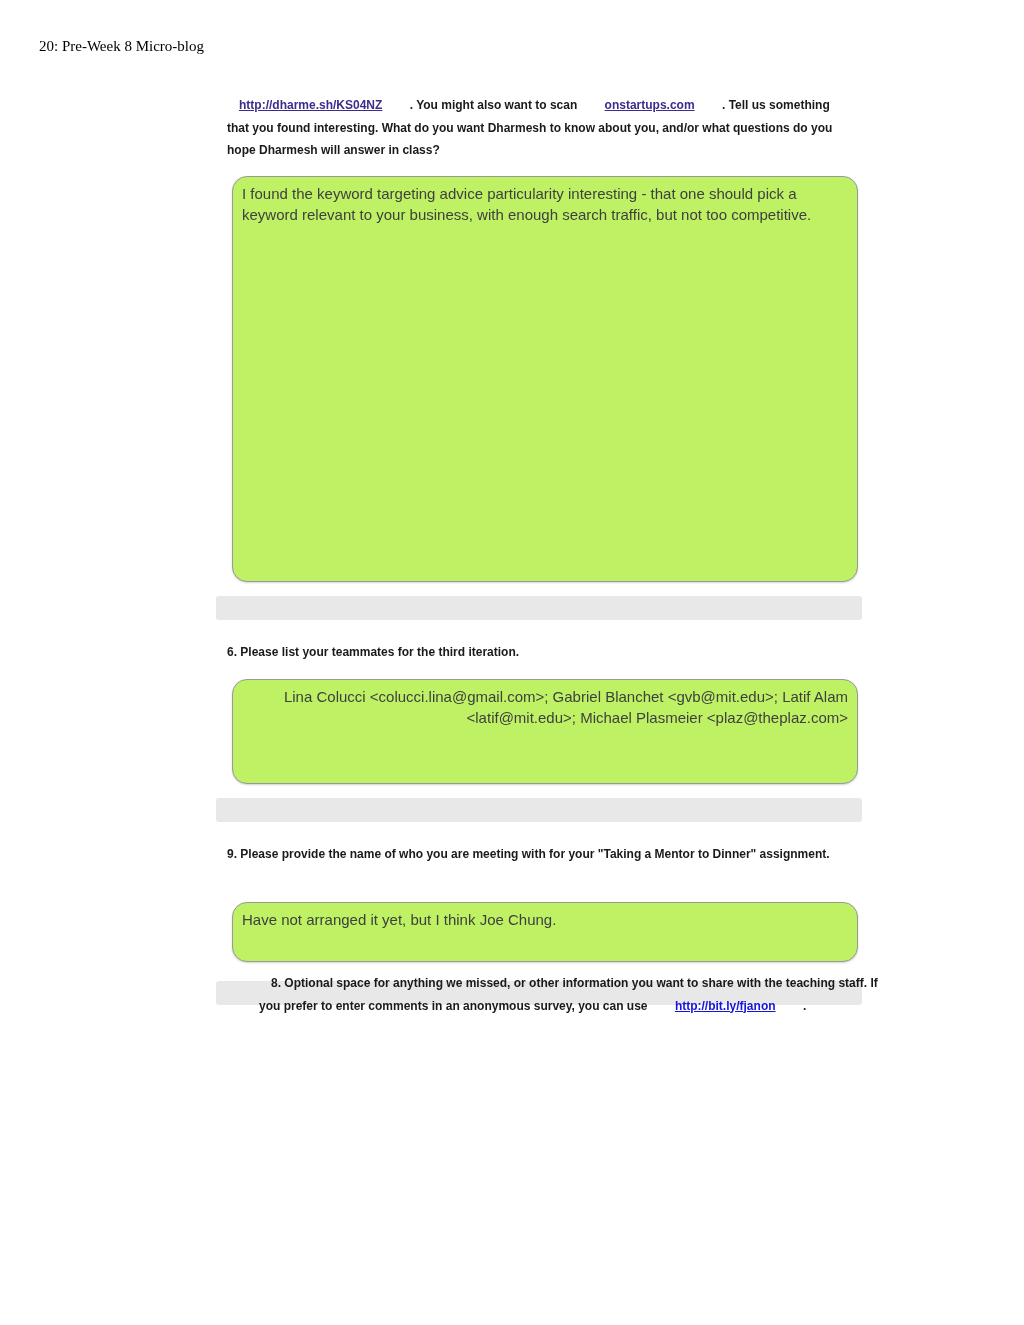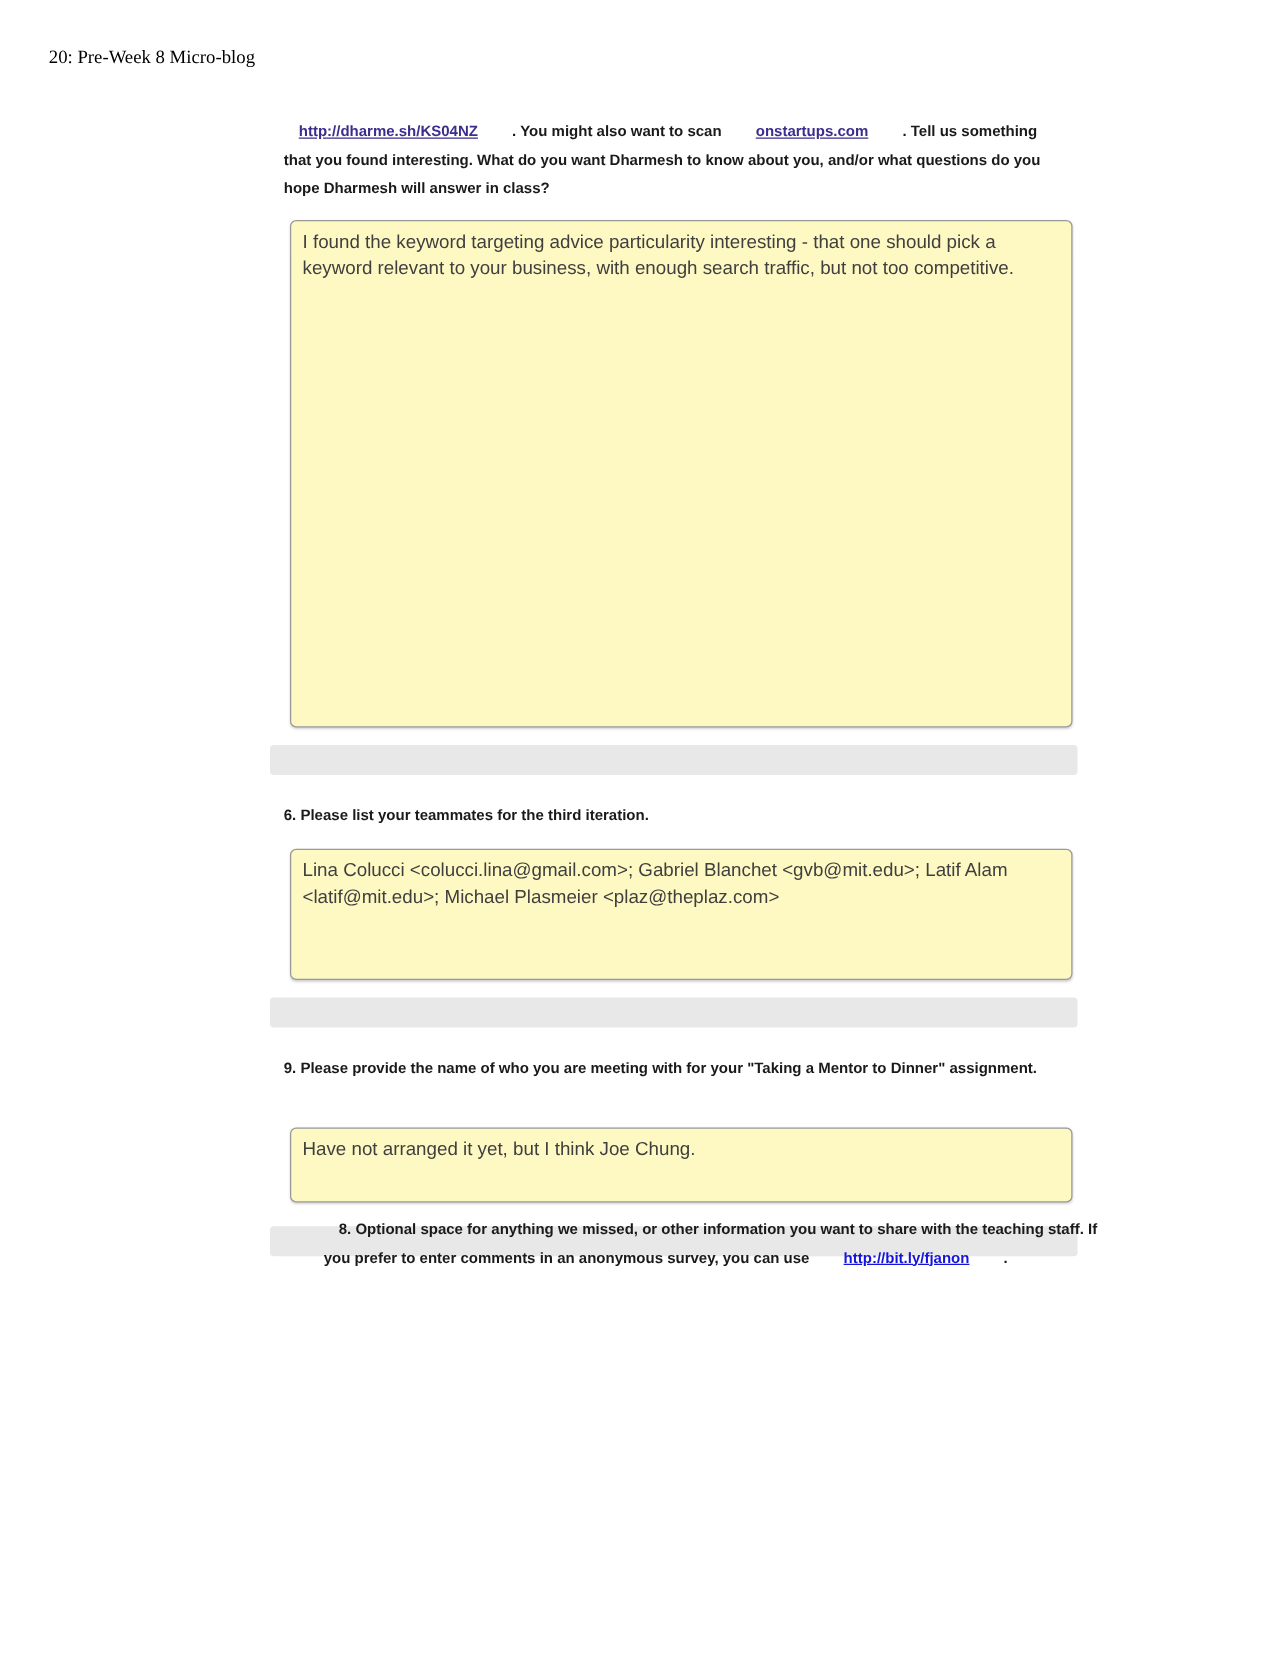--- a/index.html
+++ b/index.html
@@ -52,32 +52,32 @@
     text-decoration: underline;
     cursor: pointer;
   }
 
   
   .answer-box {
     position: absolute;
     left: 208px;
     width: 626px;
     border: 1px solid #999999;
-    border-radius: 5px;
-    background: #fef9c3;
+    border-radius: 15px;
+    background: #bef264;
     box-shadow: 0 1px 2px rgba(0,0,0,0.18);
     padding: 7px 9px;
     font-size: 15px;
     font-weight: normal;
     color: #3f3f3f;
     line-height: 20.5px;
     overflow: hidden;
   }
   .box1 { top: 152px; height: 406px; }
-  .box2 { top: 655px; height: 105px; }
+  .box2 { top: 655px; height: 105px; text-align: right; }
   .box3 { top: 878px; height: 60px;  }
 
   
   .divider {
     position: absolute;
     left: 192px;
     width: 646px;
     height: 6px;
     background: #e8e8e8;
     border-radius: 3px;

